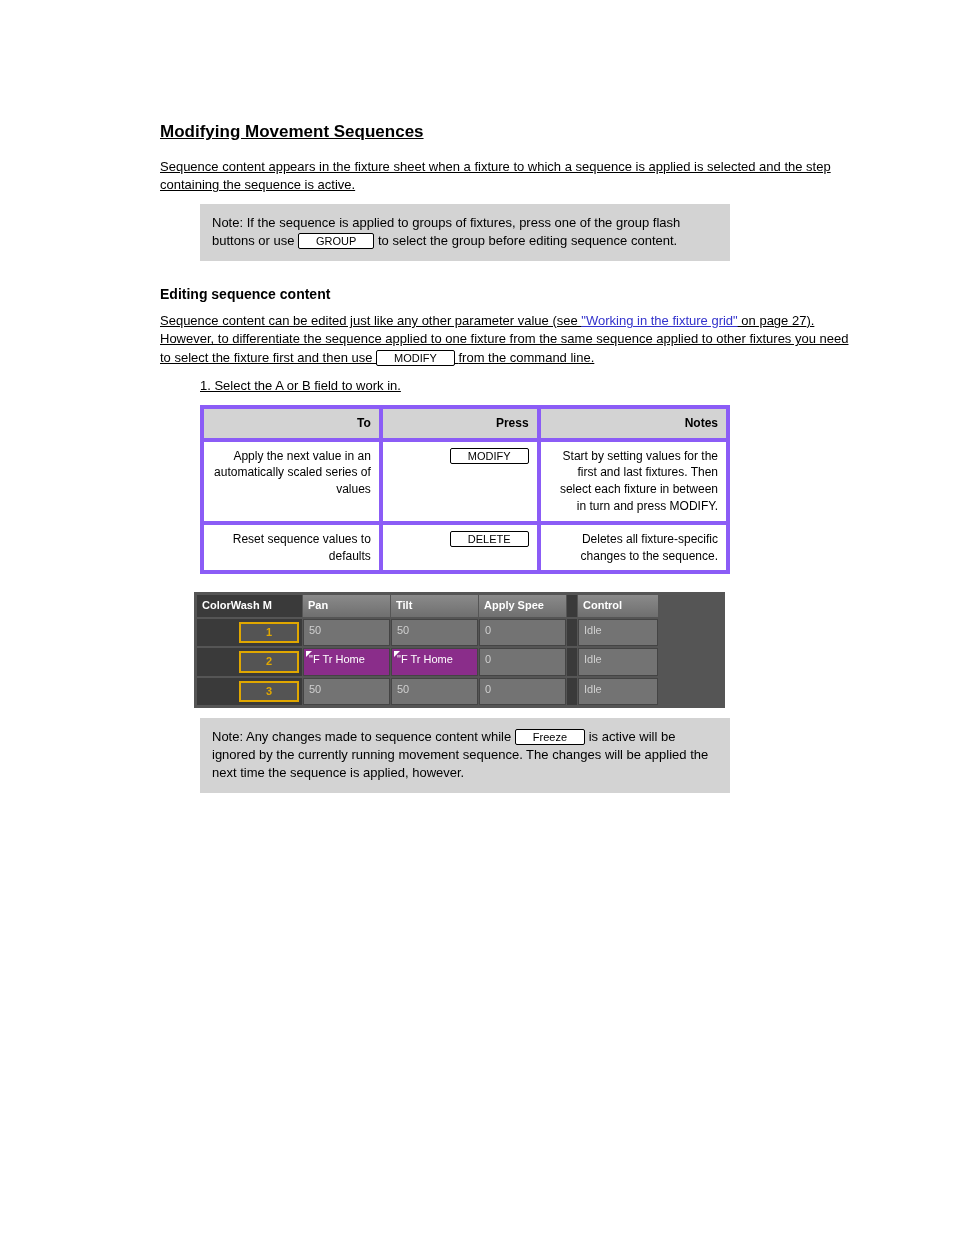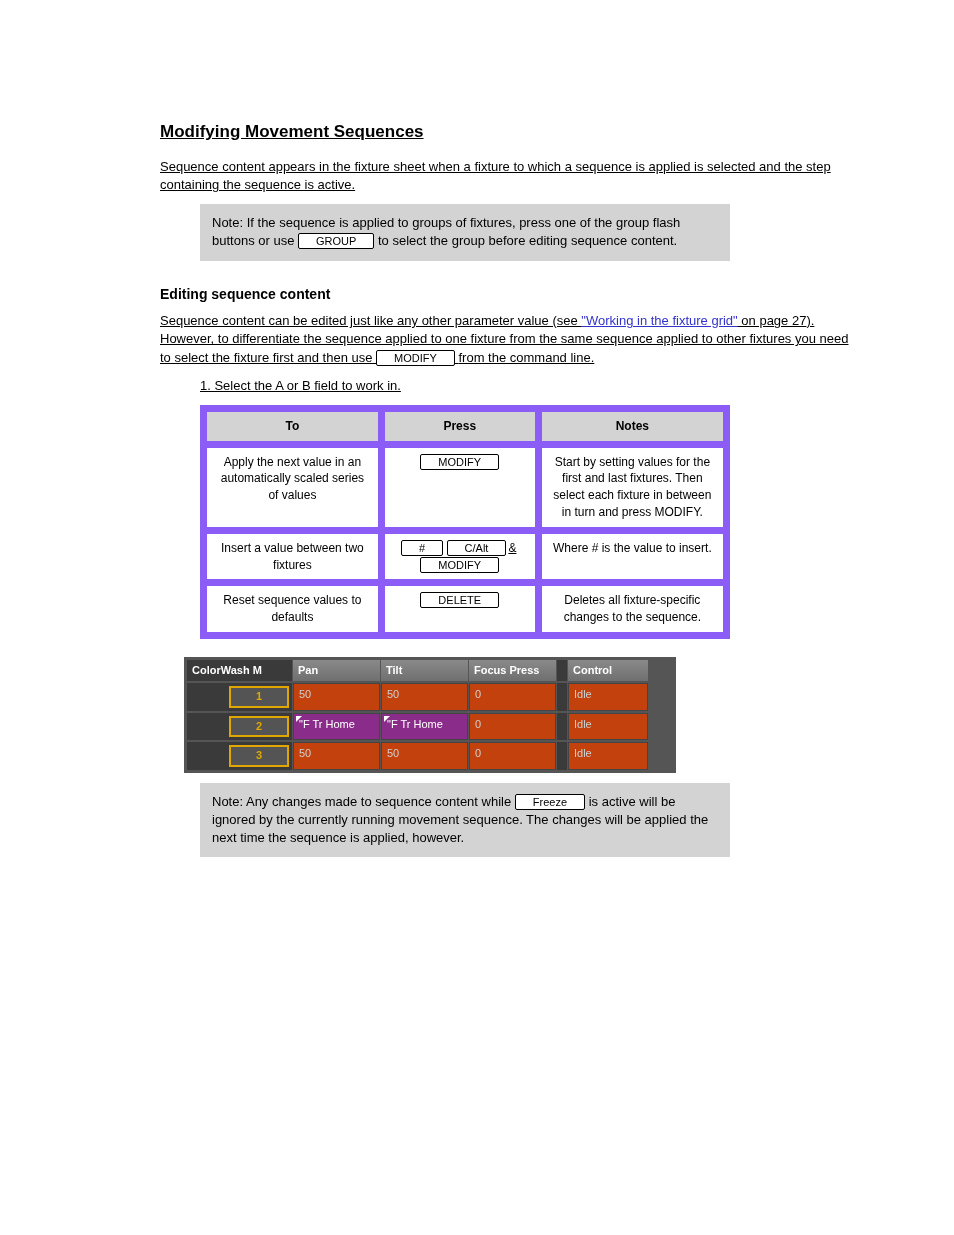--- a/index.html
+++ b/index.html
@@ -44,37 +44,37 @@
     font-weight: bold;
     margin: 24px 0 8px 0;
   }
   .link { color: #3333cc; text-decoration: underline; }
   table.edit-table {
     border-collapse: collapse;
     width: 530px;
     margin: 6px 0 0 40px;
   }
   table.edit-table th, table.edit-table td {
-    border: 7px solid #8b5cf6;
+    border: 4px solid #8b5cf6;
     padding: 6px 8px;
     vertical-align: top;
     font-size: 12px;
-    text-align: center;
+    text-align: right;
   }
   table.edit-table th {
     background: #d3d3d3;
     font-weight: bold;
   }
   .col-to { width: 34%; }
   .col-press { width: 30%; }
   .col-notes { width: 36%; }
 
   .screenshot-area {
-    margin: 18px 0 8px 24px;
-    width: 492px;
+    margin: 18px 0 8px 34px;
+    width: 531px;
   }
   .screenshot-caption {
     text-align: center;
     font-size: 11px;
     margin-top: 4px;
   }
   .fixture-grid {
     width: 100%;
     display: grid;
     grid-template-columns: 105px 87px 87px 87px 10px 80px;
@@ -86,21 +86,21 @@
   .fg-hdr {
     background: linear-gradient(#8a8a8a,#6f6f6f);
     color: #fff;
     font-weight: bold;
     font-size: 11px;
     padding: 3px 5px;
   }
   .fg-hdr.first { background: #3a3a3a; }
   .fg-gap-hdr { background: #3a3a3a; }
   .fg-cell {
-    background: #c2410c;
+    background: #737373;
     color: #cfcfcf;
     font-size: 11px;
     padding: 3px 5px;
     position: relative;
     border: 1px solid #444;
   }
   .fg-id {
     background: #545454;
     border: 2px solid #e0a700;
     color: #e0a700;
@@ -158,38 +158,33 @@
       <th class="col-notes">Notes</th>
     </tr>
   </thead>
   <tbody id="edit-rows">
       <tr>
         <td>Apply the next value in an automatically scaled series of values</td>
         <td><span class="kbd">MODIFY</span></td>
         <td>Start by setting values for the first and last fixtures. Then select each fixture in between in turn and press MODIFY.</td>
       </tr>
       <tr>
-        <td>Insert a value between two fixtures</td>
-        <td><span class="kbd">#</span> <span class="kbd">C/Alt</span><span class="inline-amp">&amp;</span><br><span class="kbd">MODIFY</span></td>
-        <td>Where # is the value to insert.</td>
-      </tr>
-      <tr>
         <td>Reset sequence values to defaults</td>
         <td><span class="kbd">DELETE</span></td>
         <td>Deletes all fixture-specific changes to the sequence.</td>
       </tr>
     </tbody>
 </table>
 
 <div class="screenshot-area">
   <div class="fixture-grid" id="fg">
       <div class="fg-hdr first">ColorWash M</div>
       <div class="fg-hdr">Pan</div>
       <div class="fg-hdr">Tilt</div>
-      <div class="fg-hdr">Focus Press</div>
+      <div class="fg-hdr">Apply Spee</div>
       <div class="fg-gap-hdr"></div>
       <div class="fg-hdr">Control</div>
       <div class="fg-id-cell">
         <span class="fg-id">1</span>
       </div>
       <div class="fg-cell"><span>50</span></div>
       <div class="fg-cell"><span>50</span></div>
       <div class="fg-cell">0</div>
       <div class="fg-gap"></div>
       <div class="fg-cell">Idle</div>

